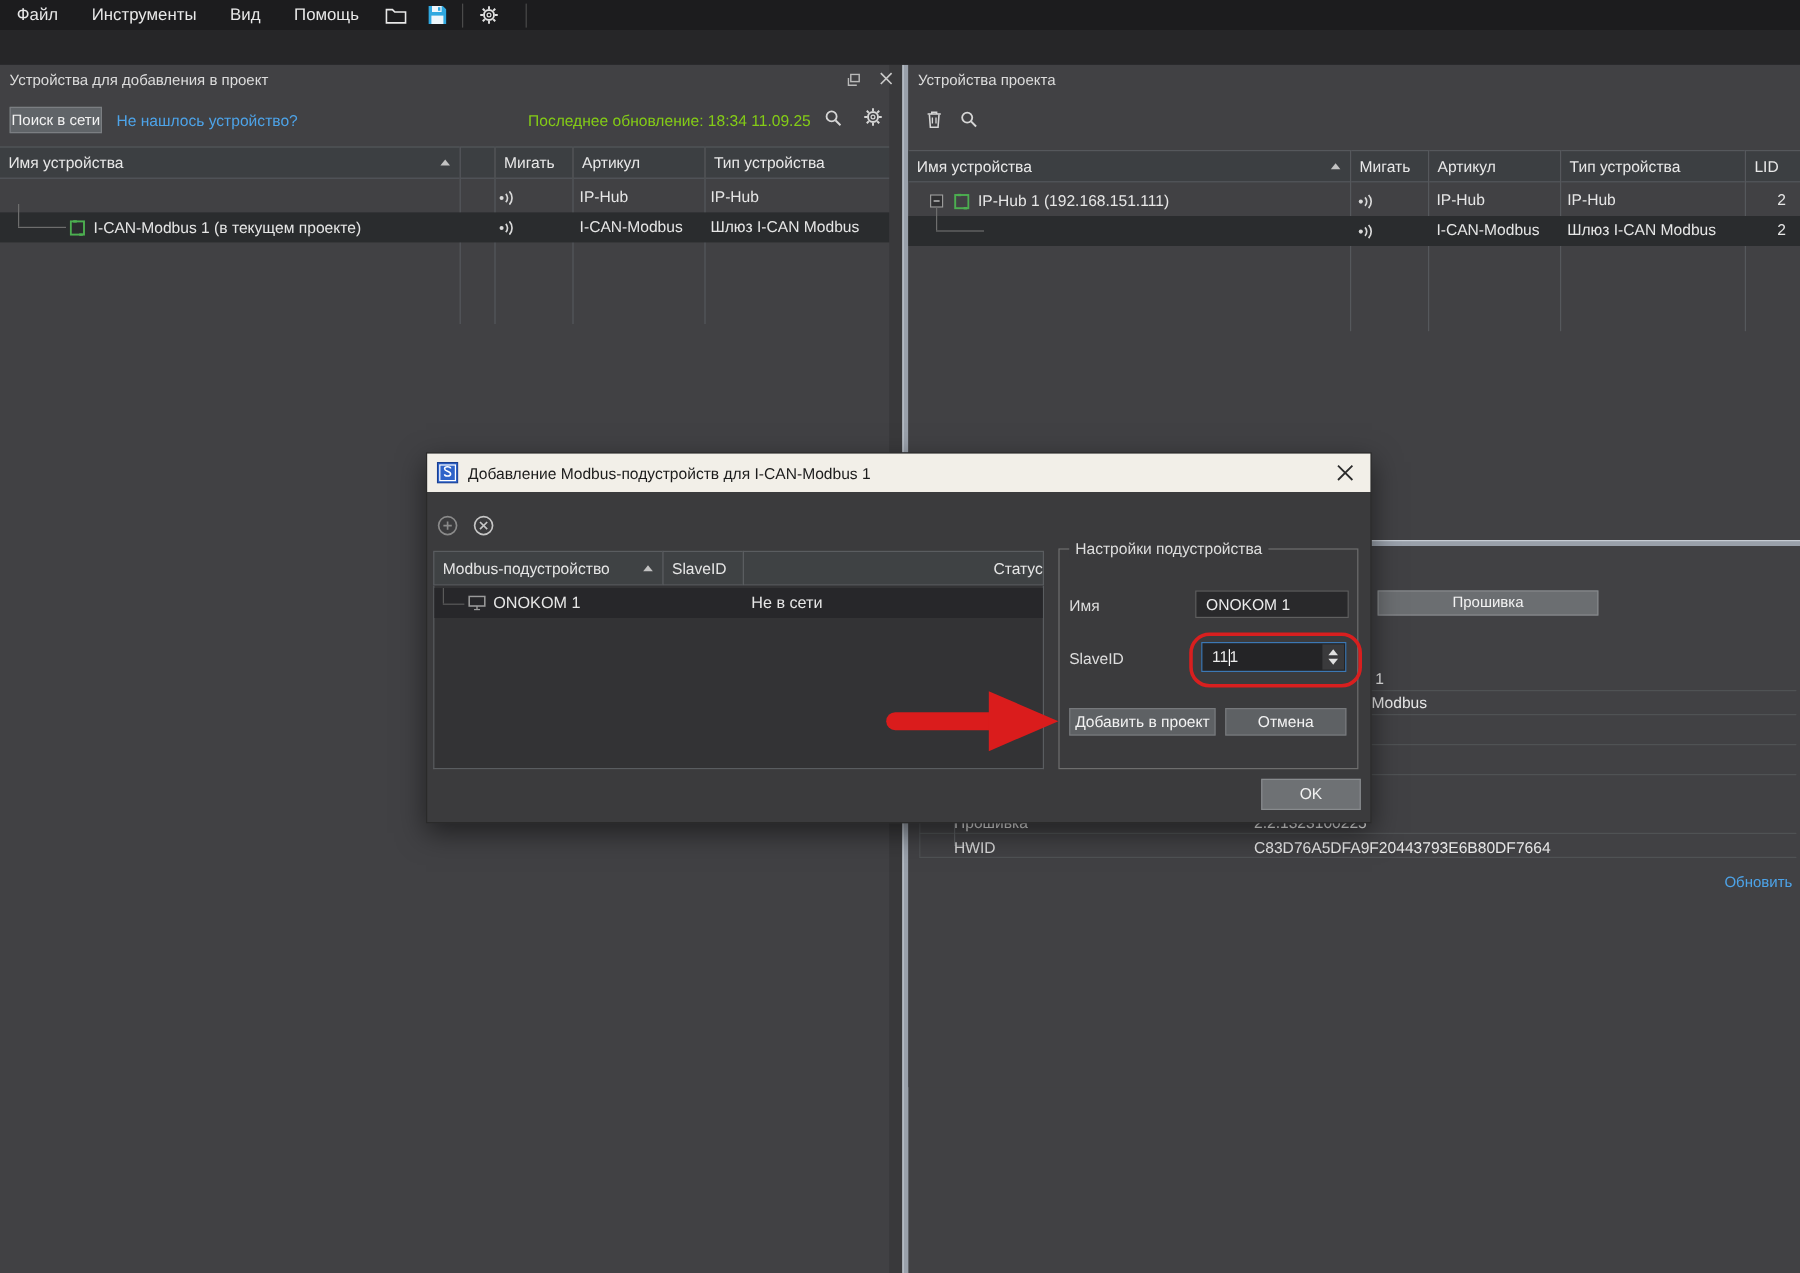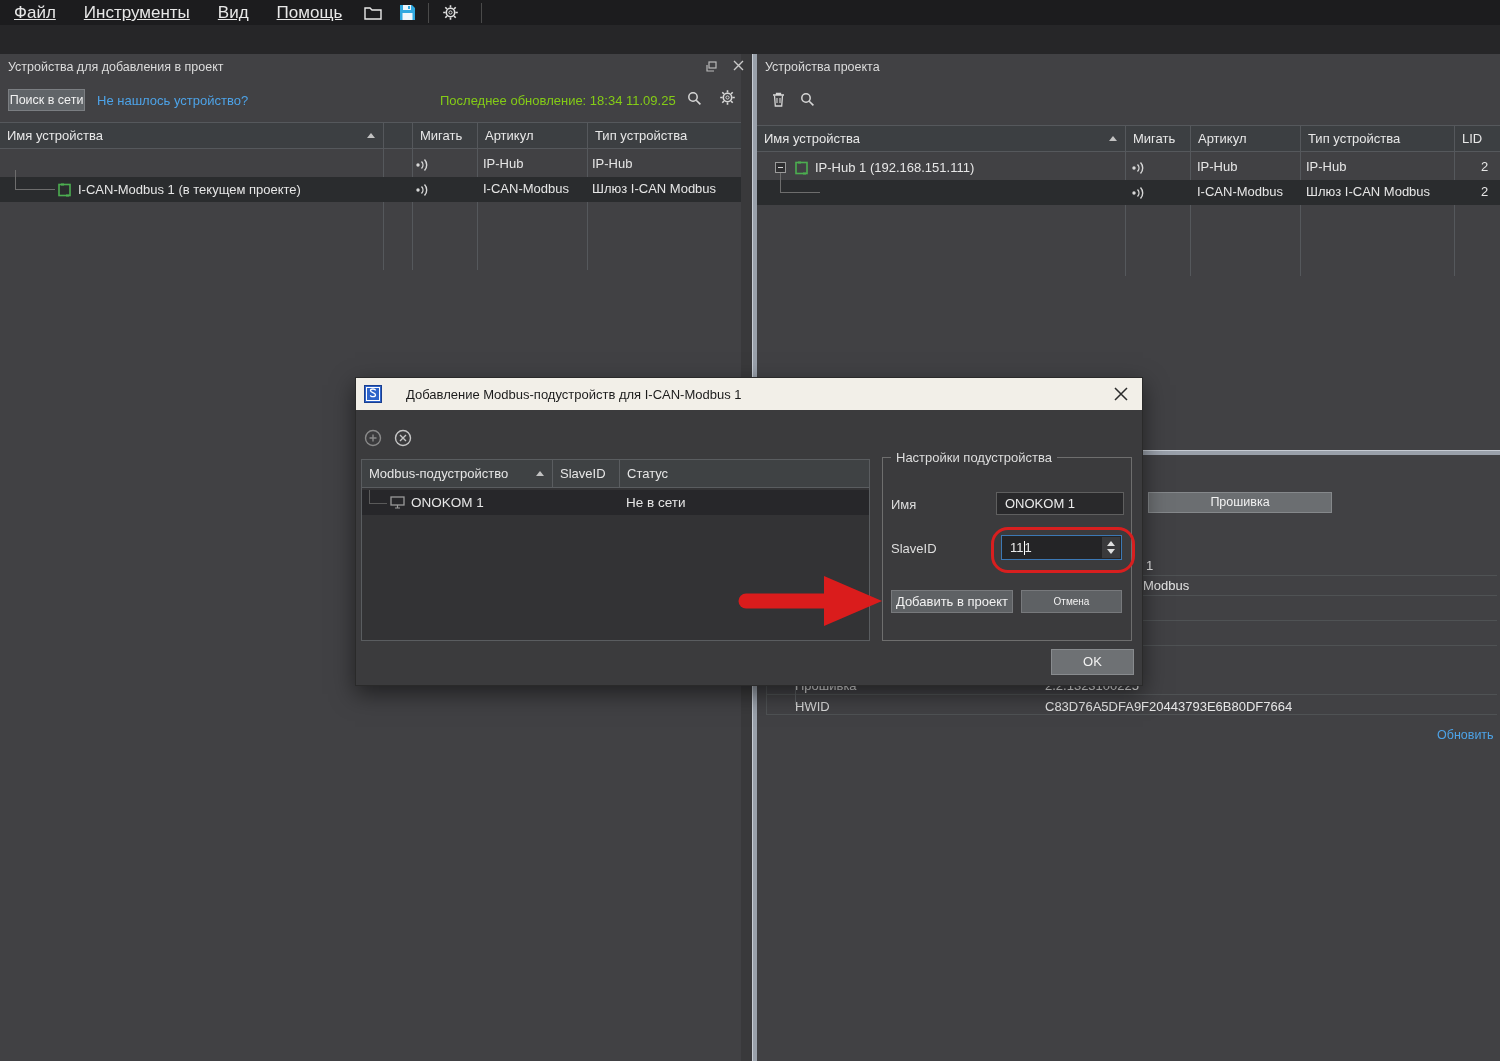--- a/index.html
+++ b/index.html
@@ -7,21 +7,21 @@
     position:relative;width:1500px;height:1061px;overflow:hidden;
     background:#414144;
     font-family:"Liberation Sans","DejaVu Sans",sans-serif;
     color:#e6e6e6;font-size:13px;
     -webkit-font-smoothing:antialiased;
   }
   .abs{position:absolute;}
   .txt{white-space:nowrap;text-align:right;}
   
   .menubar{left:0;top:0;width:1500px;height:25px;background:#1c1c1e;display:flex;align-items:center;z-index:5;}
-  .menu-item{padding:0 14px;height:25px;line-height:25px;color:#e8e8e8;font-size:17px;cursor:default;text-decoration:underline;}
+  .menu-item{padding:0 14px;height:25px;line-height:25px;color:#e8e8e8;font-size:14px;cursor:default;}
   .mb-icon{width:34px;height:25px;display:flex;align-items:center;justify-content:center;}
   .mb-sep{width:1px;height:20px;background:#4a4a4a;margin:0 4px;}
   .proj-add{position:absolute;left:780px;top:0;width:30px;height:24px;background:#2c2c2e;border:1px solid #4a4a4a;
     display:flex;align-items:center;justify-content:center;box-sizing:border-box;}
   .proj-tab{position:absolute;left:812px;top:0;width:116px;height:24px;background:#4b4e52;color:#f0f0f0;
     display:flex;align-items:center;justify-content:center;font-size:12.5px;}
   
   .viewtabs{left:0;top:25px;width:1500px;height:29px;background:#262628;z-index:5;}
   .vtab{position:absolute;top:0;height:29px;line-height:29px;padding:0 14px;font-size:13px;}
   .vtab.active{left:0;background:#414144;color:#ffffff;font-weight:bold;}
@@ -38,21 +38,21 @@
   .expander{width:11px;height:11px;border:1px solid #9a9a9a;background:#2f2f31;box-sizing:border-box;position:relative;}
   .expander::after{content:"";position:absolute;left:2px;right:2px;top:4px;height:1px;background:#d8d8d8;}
   .treeline{background:#6d6d6d;}
   .cellsel{border:2px solid #2e7cc3;box-sizing:border-box;display:flex;align-items:center;}
   .hsep{background:#4f5254;height:1px;}
   
   .modal{left:355px;top:377px;width:788px;height:309px;background:#3b3b3d;z-index:10;
     box-shadow:0 8px 22px rgba(0,0,0,0.5);border:1px solid #2a2a2a;box-sizing:border-box;}
   .modal-titlebar{position:absolute;left:0;top:0;width:100%;height:32px;background:#f2efe8;
     display:flex;align-items:center;box-sizing:border-box;padding:0 8px;}
-  .modal-title{color:#1c1c1c;font-size:13px;margin-left:24px;}
+  .modal-title{color:#1c1c1c;font-size:13px;margin-left:8px;}
   .mtable-h{background:#3f4244;border:1px solid #5a5d60;box-sizing:border-box;display:flex;align-items:center;padding-left:7px;}
   .input{background:#29292b;border:1px solid #5f5f5f;color:#ececec;box-sizing:border-box;
     display:flex;align-items:center;padding-left:8px;font-size:13px;}
   .groupbox{border:1px solid #6e6e6e;box-sizing:border-box;}
   .legend{position:absolute;top:-8px;left:8px;background:#3b3b3d;padding:0 5px;color:#dedede;font-size:13px;}
   .spin{position:absolute;right:1px;top:1px;bottom:1px;width:18px;background:#3a3a3c;
     display:flex;flex-direction:column;align-items:center;justify-content:center;gap:3px;}
   .tri-up{width:0;height:0;border-left:4px solid transparent;border-right:4px solid transparent;border-bottom:5px solid #e0e0e0;}
   .tri-dn{width:0;height:0;border-left:4px solid transparent;border-right:4px solid transparent;border-top:5px solid #e0e0e0;}
   .caret{display:inline-block;width:1px;height:14px;background:#ffffff;vertical-align:-2px;}
@@ -305,21 +305,21 @@
     <path d="M6 6 L12 12 M12 6 L6 12" stroke="#c6c6c6" stroke-width="1.4"></path>
   </svg>
 
   <div class="abs mtable-h" style="left:5px;top:81px;width:192px;height:29px;justify-content:space-between;padding-right:8px;">
     <span>Modbus-подустройство</span>
     <span class="sort-up"></span>
   </div>
   <div class="abs mtable-h" style="left:196px;top:81px;width:68px;height:29px;">
     <span>SlaveID</span>
   </div>
-  <div class="abs mtable-h" style="left:263px;top:81px;width:251px;height:29px;">
+  <div class="abs mtable-h" style="left:263px;top:81px;width:251px;height:29px;justify-content:flex-end;">
     <span>Статус</span>
   </div>
   <div class="abs" style="left:5px;top:110px;width:509px;height:153px;background:#333335;border:1px solid #5a5d60;border-top:none;box-sizing:border-box;"></div>
 
   <div class="abs row-dark" style="left:6px;top:112px;width:507px;height:25px;background:#27272a;"></div>
   <div class="abs treeline" style="left:13px;top:112px;width:1px;height:13px;background:#5a5a5a;"></div>
   <div class="abs treeline" style="left:13px;top:125px;width:18px;height:1px;background:#5a5a5a;"></div>
   <svg class="abs" width="15" height="13" viewBox="0 0 15 13" style="left:34px;top:118px;">
     <rect x="1" y="1" width="13" height="8" fill="none" stroke="#9a9a9a" stroke-width="1.3"></rect>
     <path d="M5 12 h5 M7.5 9 v3" stroke="#9a9a9a" stroke-width="1.2"></path>
@@ -341,21 +341,21 @@
       <span>1</span>
     <div class="spin">
       <div class="tri-up"></div>
       <div class="tri-dn"></div>
     </div>
   </div>
 
   <div class="abs gbtn" style="left:535px;top:212px;width:122px;height:23px;line-height:21px;font-size:13px;">
     <span>Добавить в проект</span>
   </div>
-  <div class="abs gbtn" style="left:665px;top:212px;width:101px;height:23px;line-height:21px;font-size:10px;">
+  <div class="abs gbtn" style="left:665px;top:212px;width:101px;height:23px;line-height:21px;font-size:13px;">
     <span>Отмена</span>
   </div>
 
   <div class="abs gbtn" style="left:695px;top:271px;width:83px;height:26px;line-height:24px;background:#6e7174;border-color:#888b8e;font-size:13px;">
     <span>OK</span>
   </div>
 </div>
 
 <div class="abs anno-rect"></div>
 <svg class="abs anno-arrow" width="150" height="66" viewBox="0 0 150 66">

